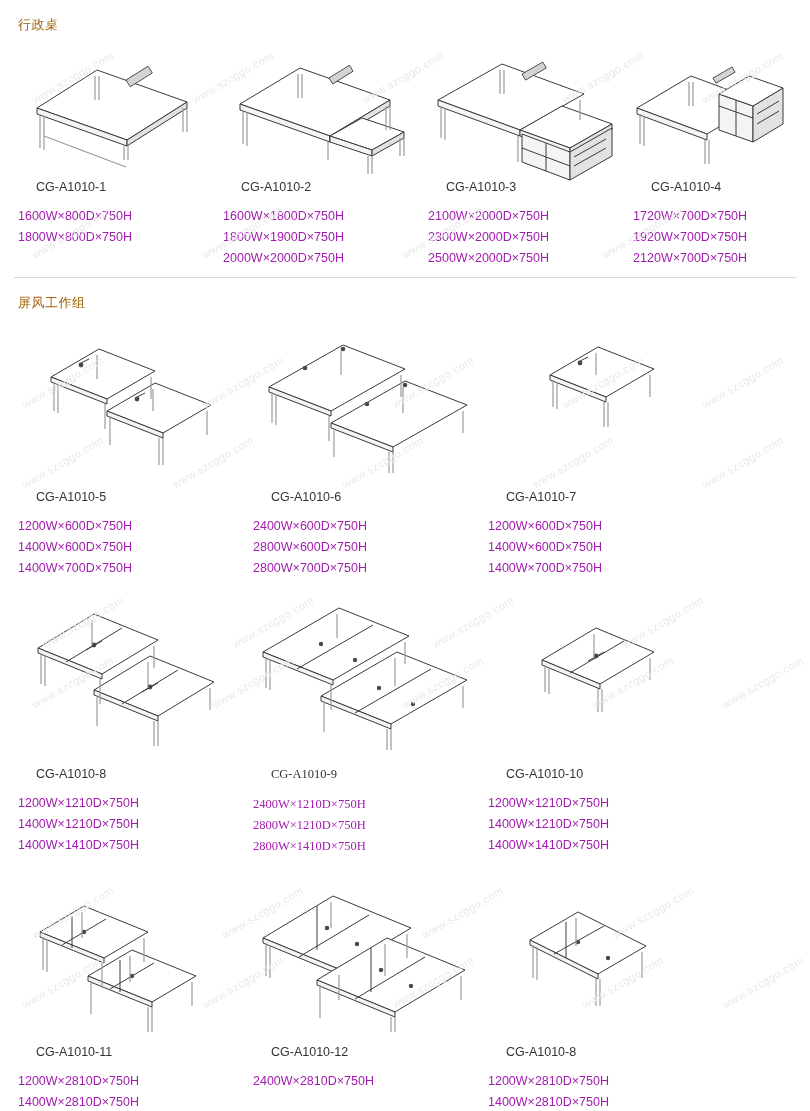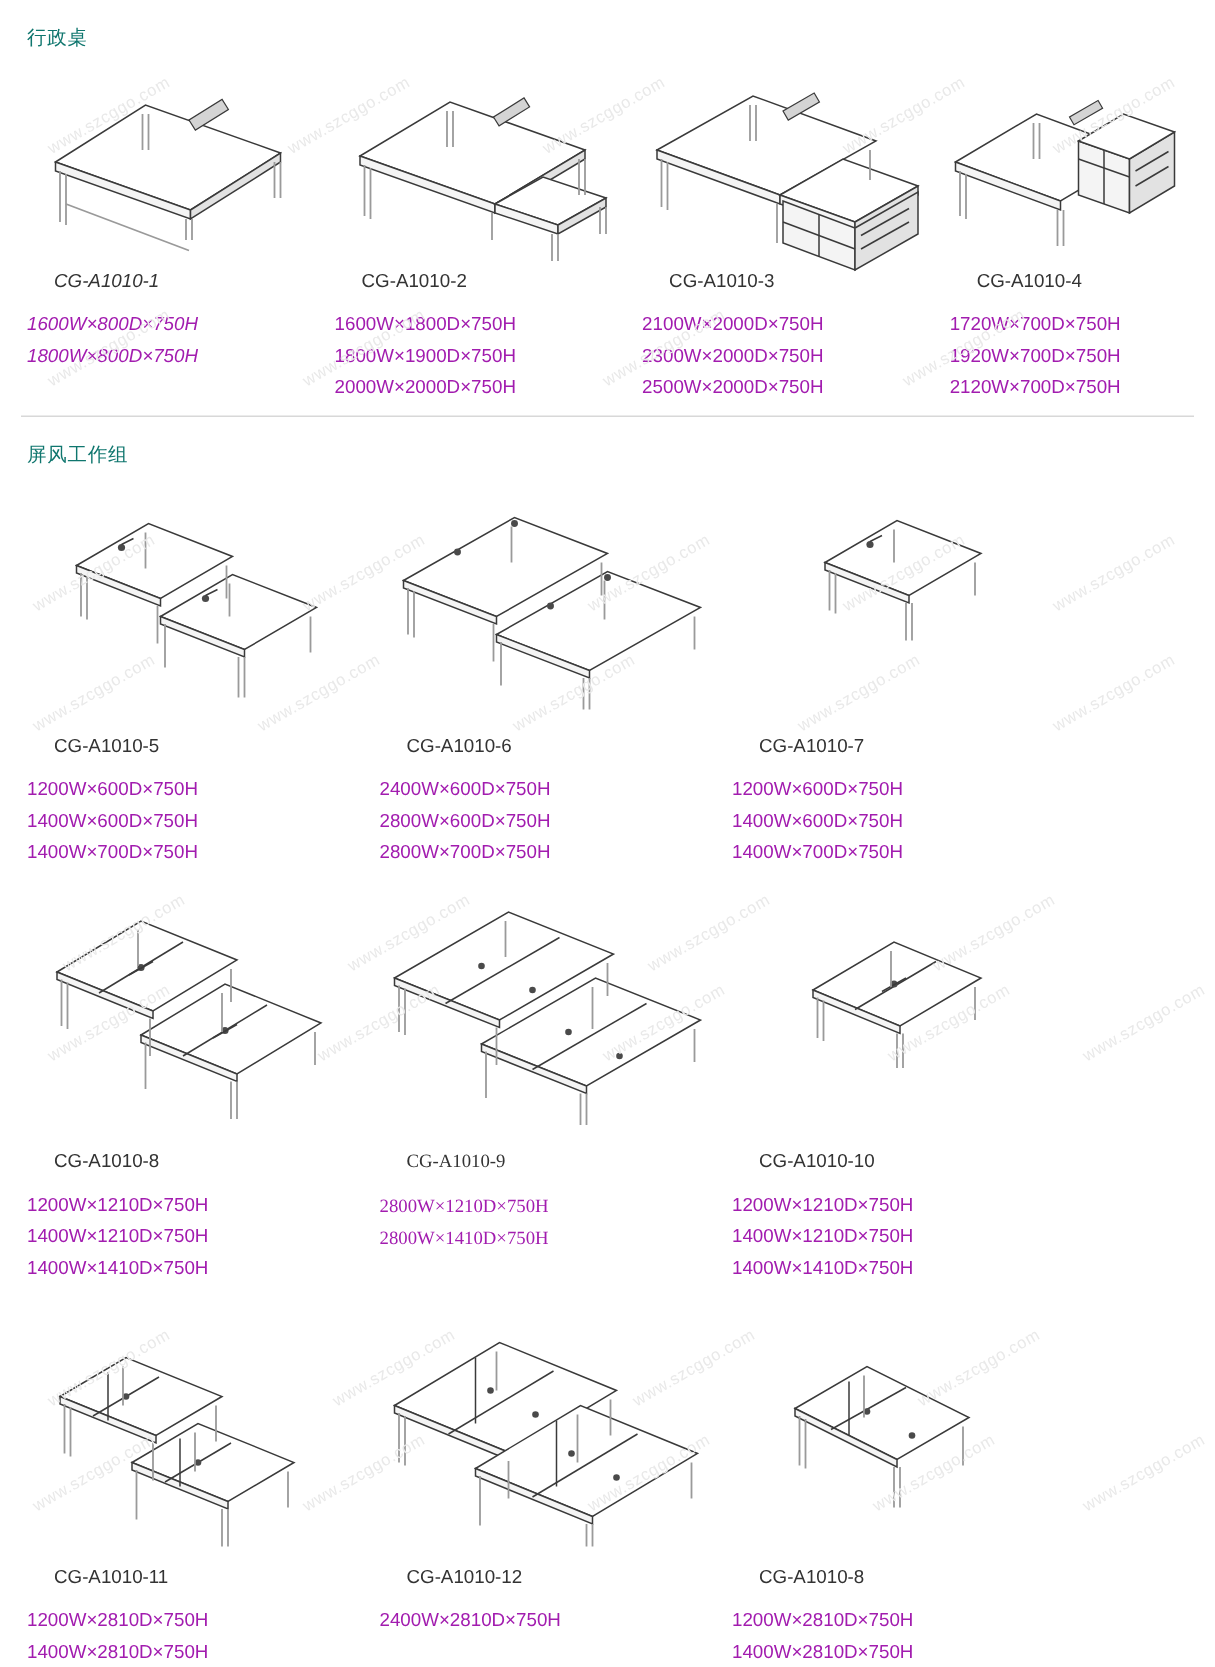--- a/index.html
+++ b/index.html
@@ -11,21 +11,21 @@
     color: #333333;
   }
   .page {
     width: 810px;
     min-height: 1111px;
     position: relative;
     overflow: hidden;
   }
   .section-title {
     font-size: 13px;
-    color: #0f766e;
+    color: #a16207;
     padding: 16px 0 8px 18px;
     letter-spacing: 0.5px;
   }
   .divider {
     border-top: 1px solid #d8d8d8;
     margin: 8px 14px 0 14px;
   }
   .row {
     display: flex;
     flex-direction: row;
@@ -81,21 +81,21 @@
 </head>
 <body>
 
 <div class="page">
 
   <div class="section">
     <div class="section-title">行政桌</div>
 
     <div class="row">
 
-      <div class="cell" style="width:215px;font-style:italic;">
+      <div class="cell" style="width:215px;">
         <div class="fig">
           <svg width="180" height="110" viewBox="0 0 180 110">
             <polygon class="top-face" points="10,52 70,14 160,46 100,84"></polygon>
             <polygon class="side-face" points="10,52 100,84 100,90 10,58"></polygon>
             <polygon class="dark-face" points="100,84 160,46 160,52 100,90"></polygon>
             <rect x="99" y="24" width="26" height="8" fill="#d4d4d4" stroke="#3a3a3a" stroke-width="0.8" transform="rotate(-32 99 24)"></rect>
             <path class="leg" d="M13,58 L13,92"></path>
             <path class="leg" d="M17,60 L17,94"></path>
             <path class="leg" d="M97,90 L97,104"></path>
             <path class="leg" d="M101,90 L101,104"></path>
@@ -354,20 +354,21 @@
             <path class="leg" d="M72,73 L72,98"></path>
             <path class="leg" d="M65,89 L65,120"></path>
             <path class="leg" d="M128,117 L128,138"></path>
             <path class="leg" d="M132,117 L132,138"></path>
             <path class="leg" d="M204,74 L204,96"></path>
             <path class="leg" d="M136,46 L136,74"></path>
           </svg>
         </div>
         <div class="code">CG-A1010-9</div>
         <div class="specs">
+          <div class="spec">2400W×1210D×750H</div>
           <div class="spec">2800W×1210D×750H</div>
           <div class="spec">2800W×1410D×750H</div>
         </div>
       </div>
 
       <div class="cell" style="width:235px;">
         <div class="fig tall">
           <svg width="140" height="140" viewBox="0 0 140 140">
             <polygon class="top-face" points="10,48 64,16 122,40 68,72"></polygon>
             <polygon class="side-face" points="10,48 68,72 68,77 10,53"></polygon>

